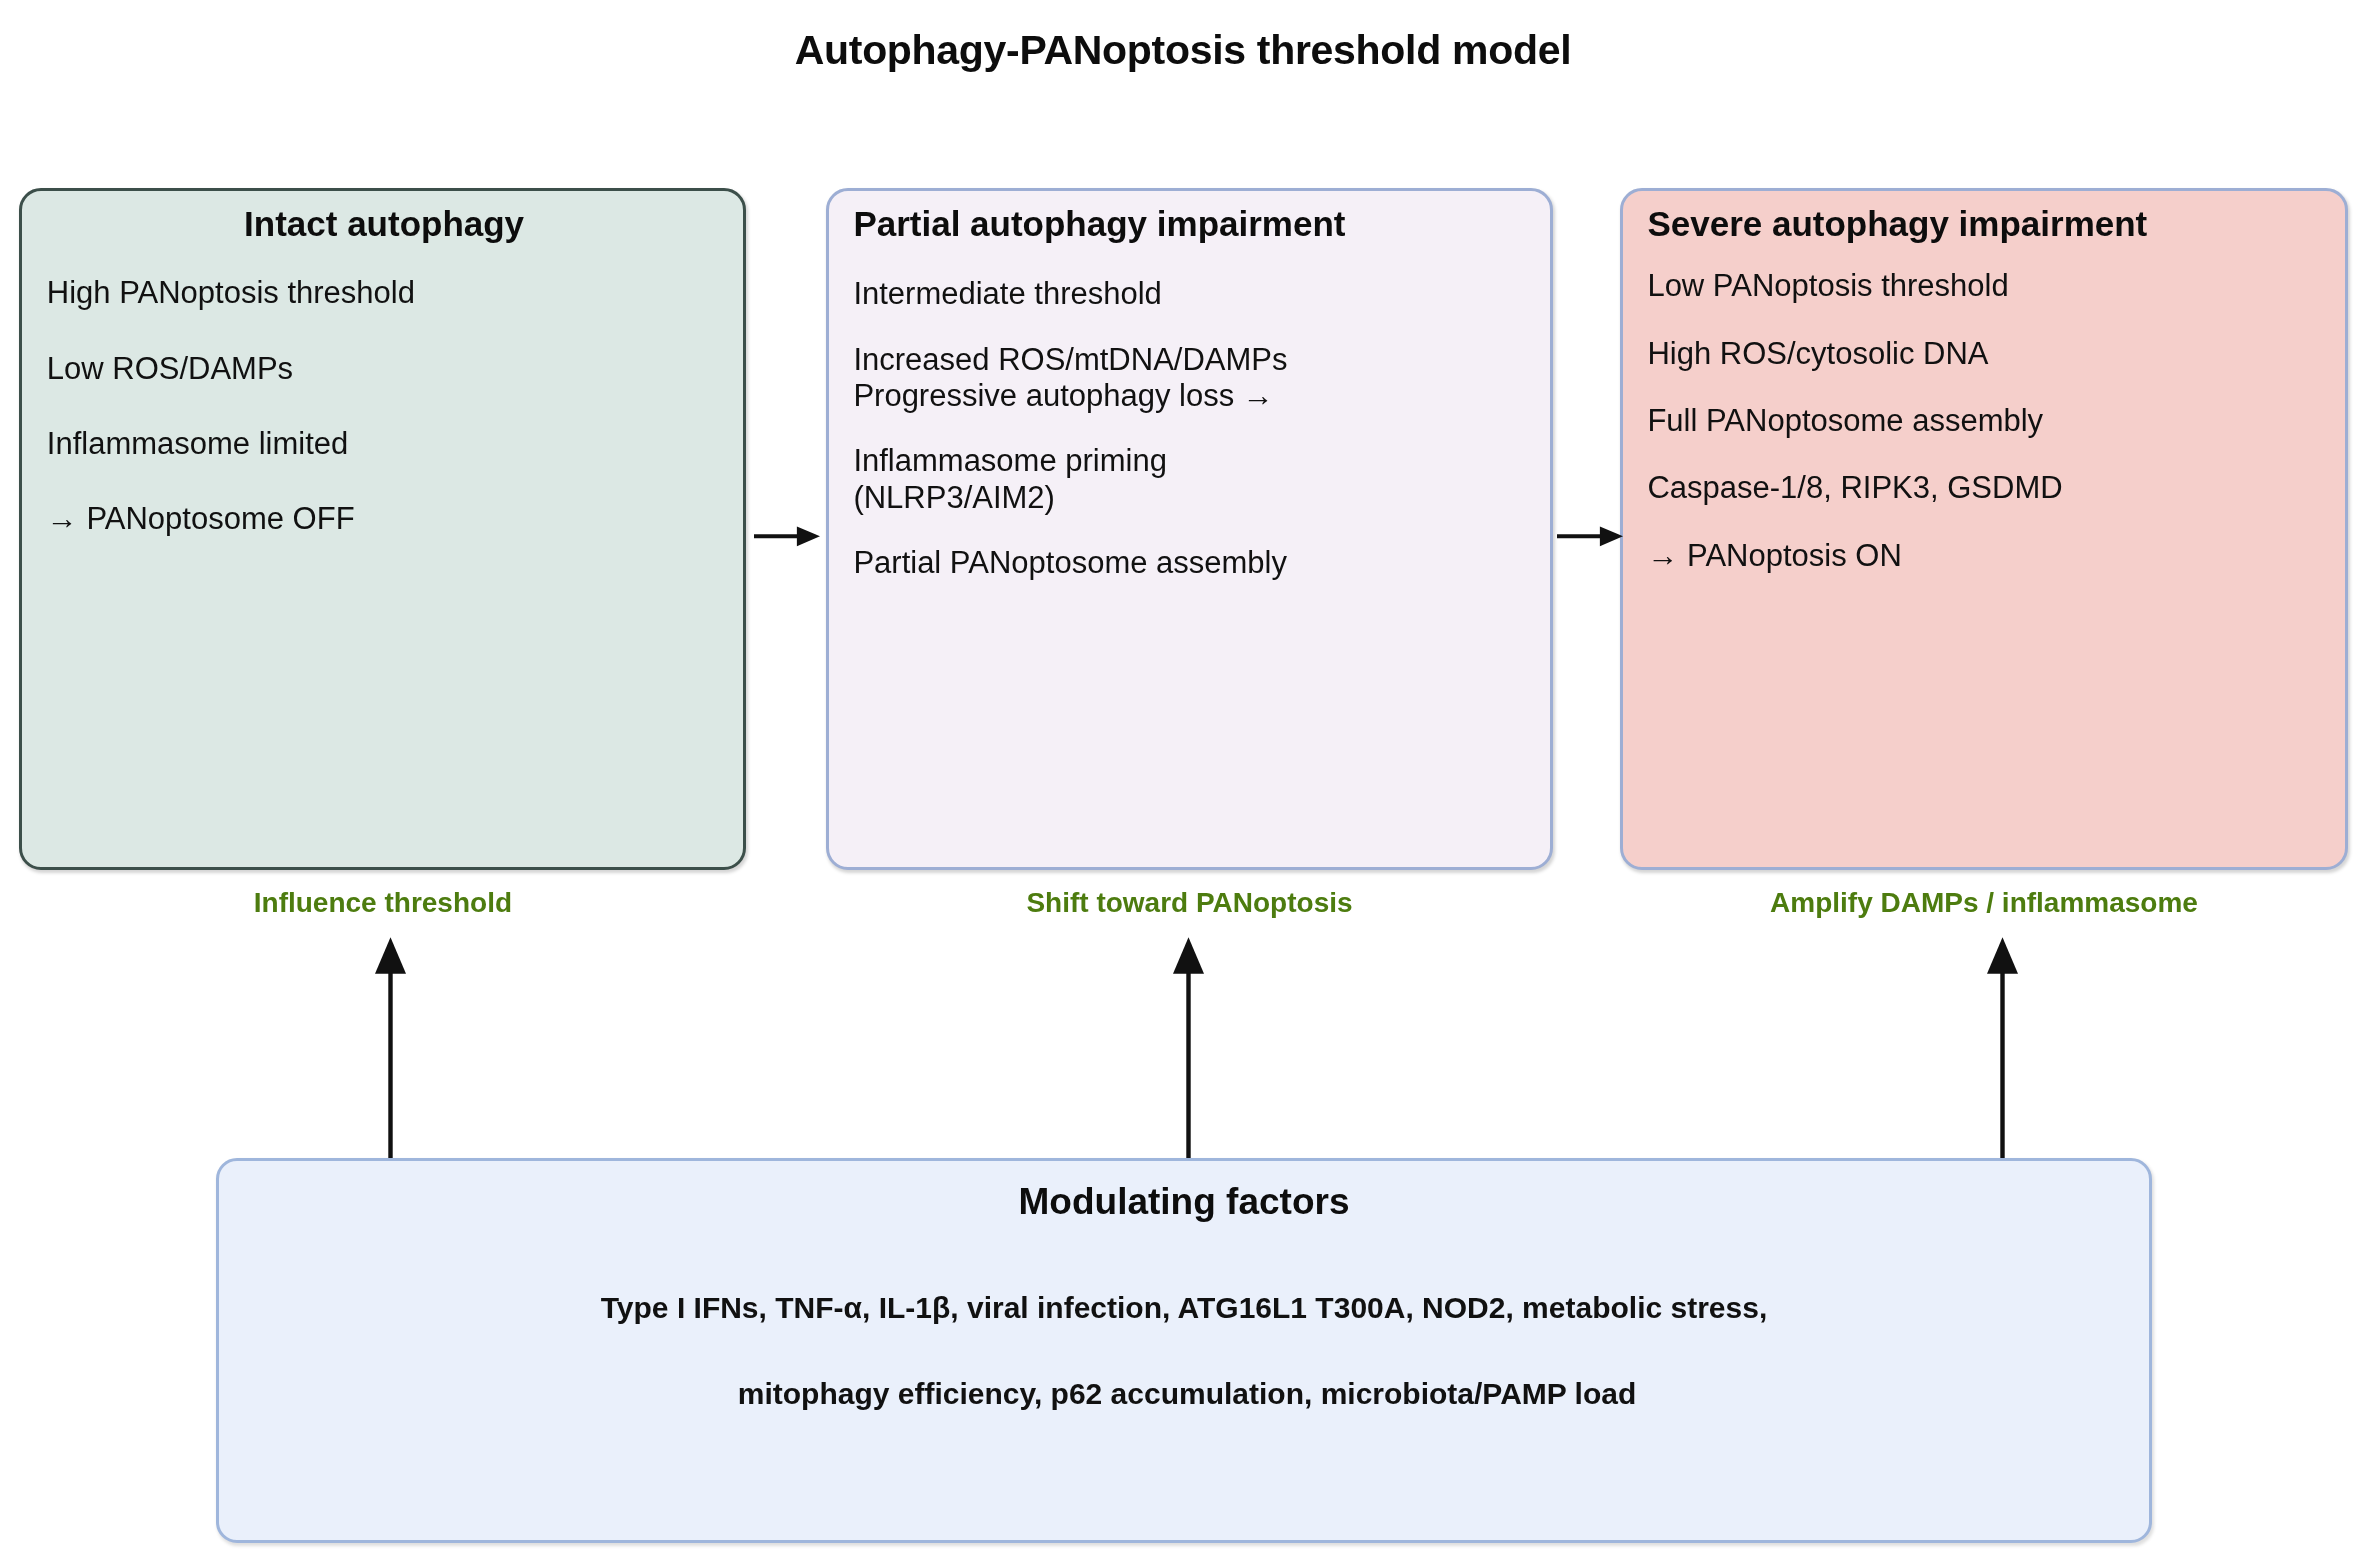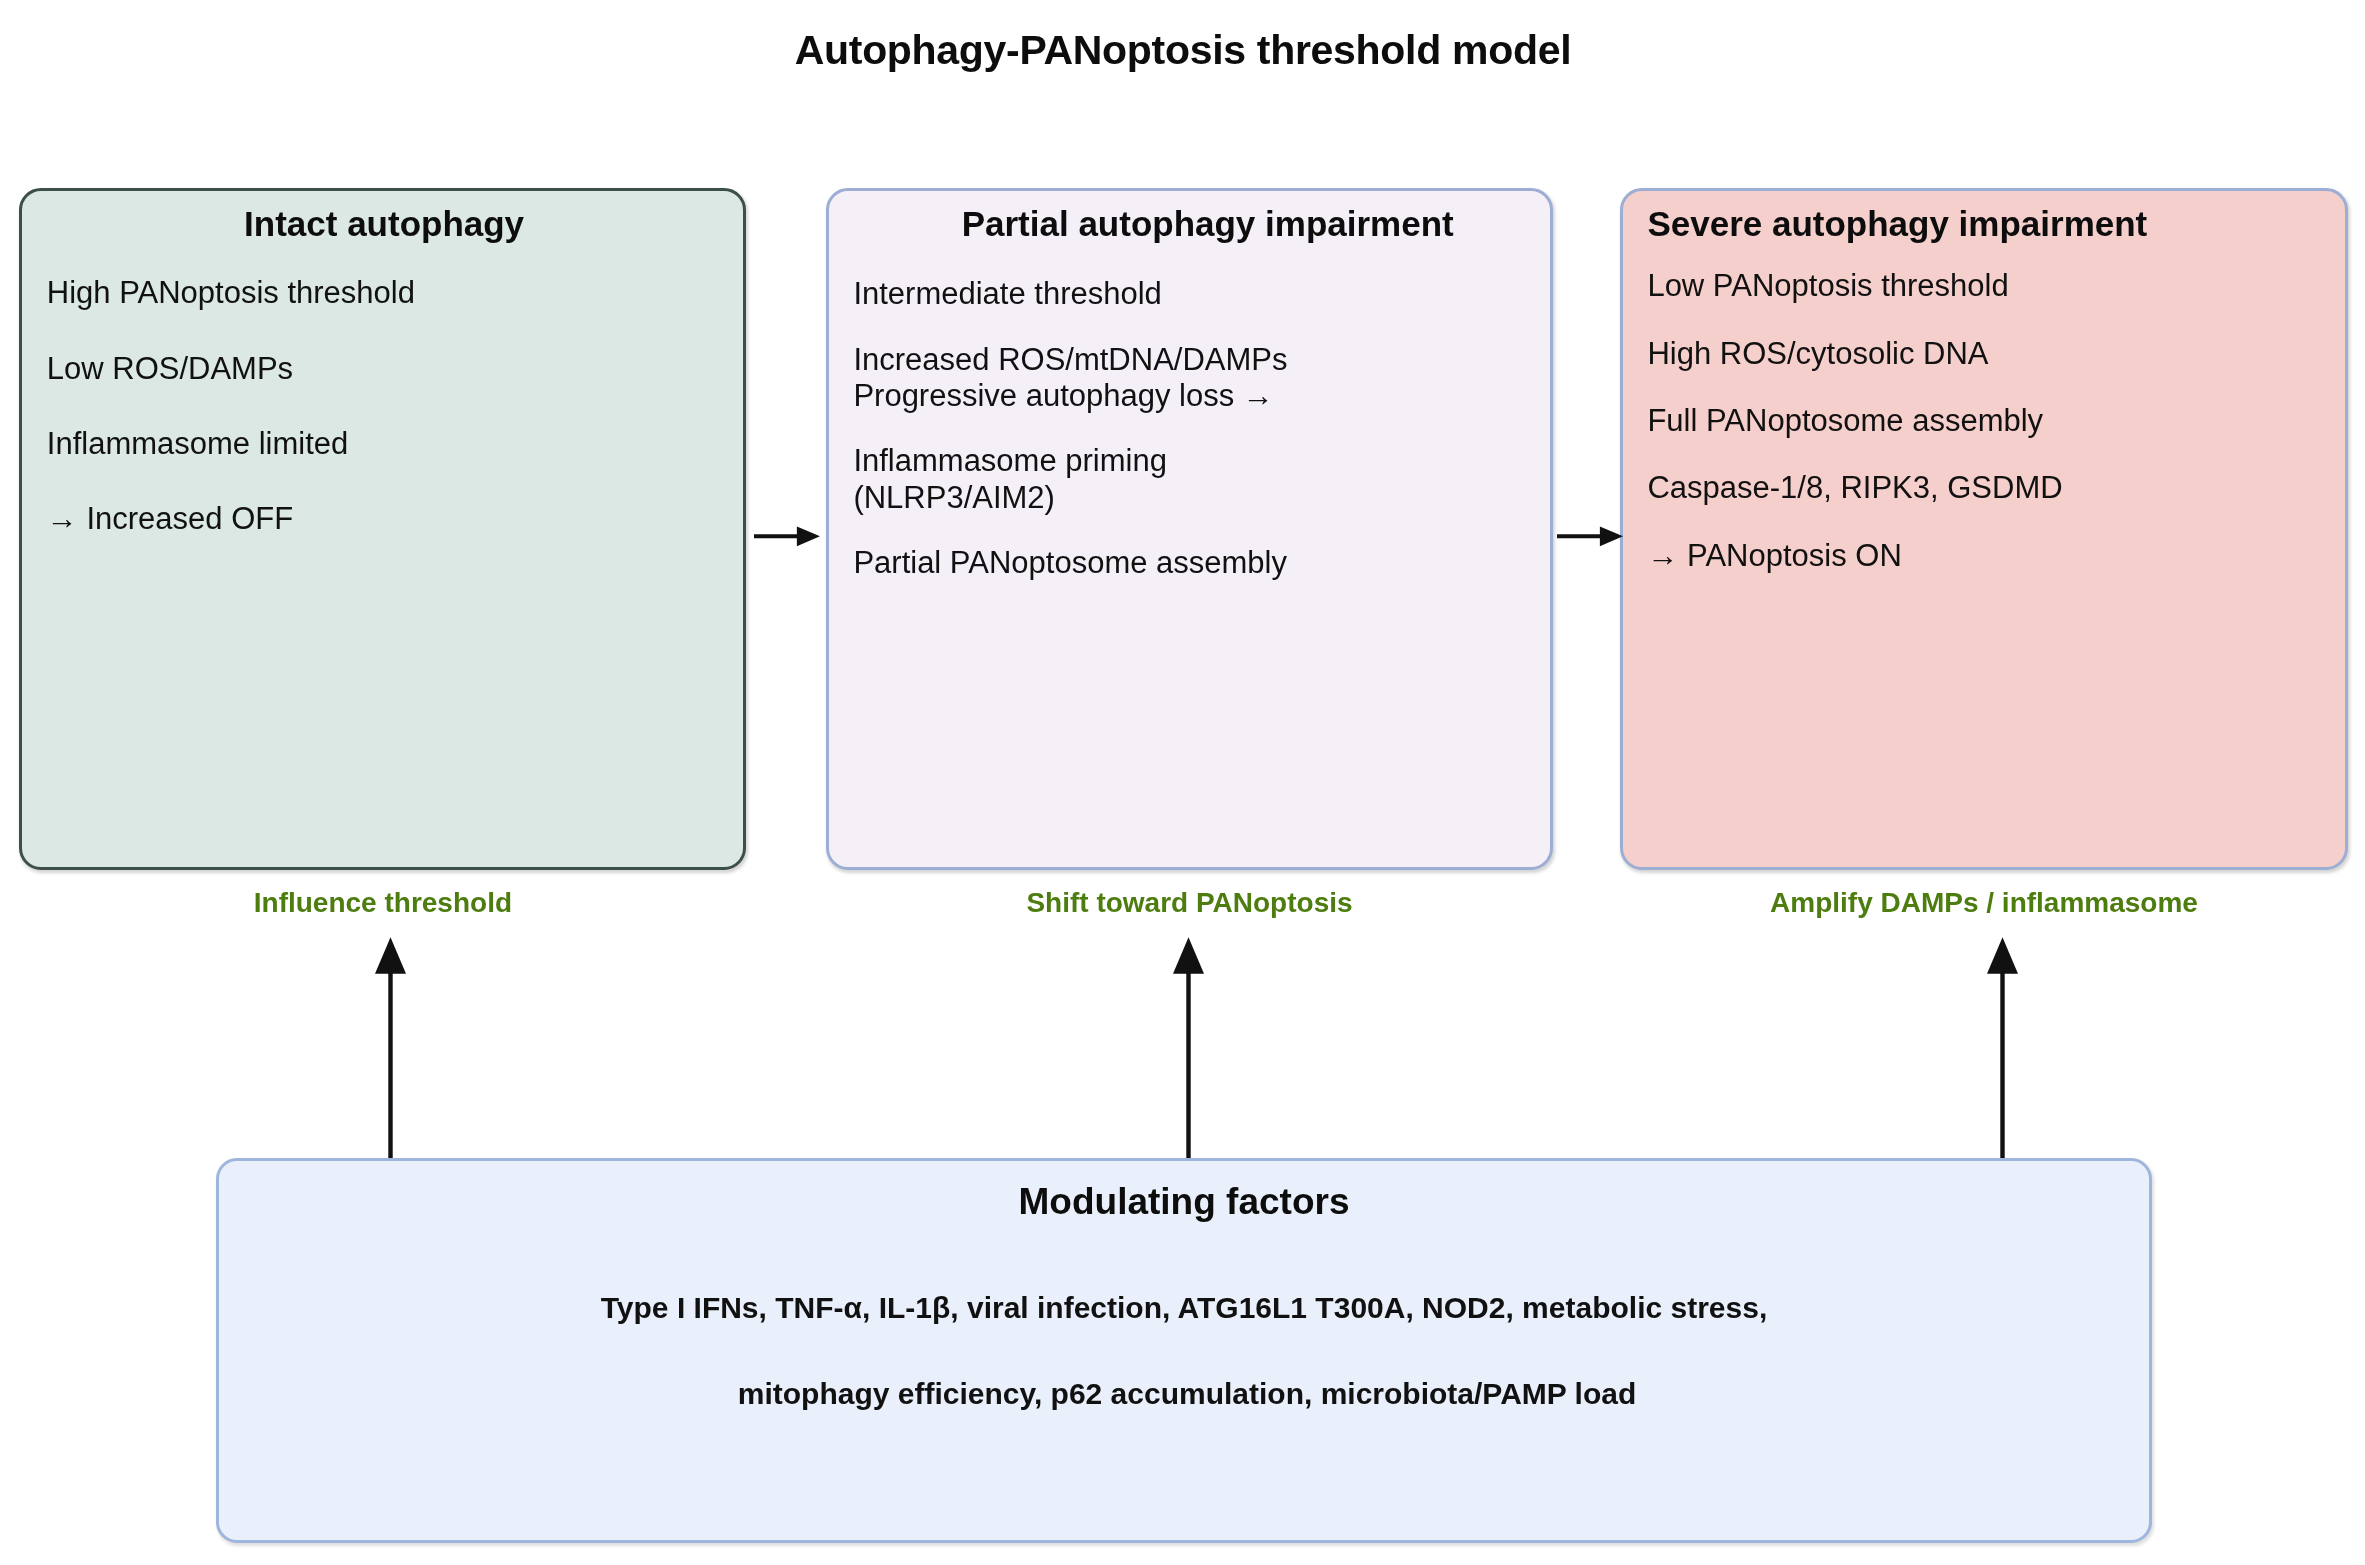--- a/index.html
+++ b/index.html
@@ -60,21 +60,21 @@
   }
 
   .panel-title {
     font-size: 35px;
     font-weight: bold;
     line-height: 1.12;
     color: #0d0d0d;
     margin-bottom: 5.5px;
   }
   #panel-intact .panel-title { text-align: center; }
-  #panel-partial .panel-title { text-align: center; margin-left: 34px; }
+  #panel-partial .panel-title { text-align: left; }
   #panel-severe  .panel-title { text-align: left; }
 
   .bullet-list {
     margin: 0;
     padding: 0;
     list-style: none;
   }
   .bullet {
     font-size: 31px;
     font-weight: normal;
@@ -161,21 +161,21 @@
 <body>
 
 <div id="diagram-title">Autophagy-PANoptosis threshold model</div>
 
 <div class="panel" id="panel-intact">
   <div class="panel-title">Intact autophagy</div>
   <ul class="bullet-list">
     <li class="bullet">High PANoptosis threshold</li>
     <li class="bullet">Low ROS/DAMPs</li>
     <li class="bullet">Inflammasome limited</li>
-    <li class="bullet"><span class="lead-arrow">→</span> <span class="accent-off">Increased OFF</span></li>
+    <li class="bullet"><span class="lead-arrow">→</span> <span class="accent-off">PANoptosome OFF</span></li>
   </ul>
 </div>
 
 <div class="panel" id="panel-partial">
   <div class="panel-title">Partial autophagy impairment</div>
   <ul class="bullet-list">
     <li class="bullet">Intermediate threshold</li>
     <li class="bullet">Increased ROS/mtDNA/DAMPs
 Progressive autophagy loss →</li>
     <li class="bullet">Inflammasome priming

